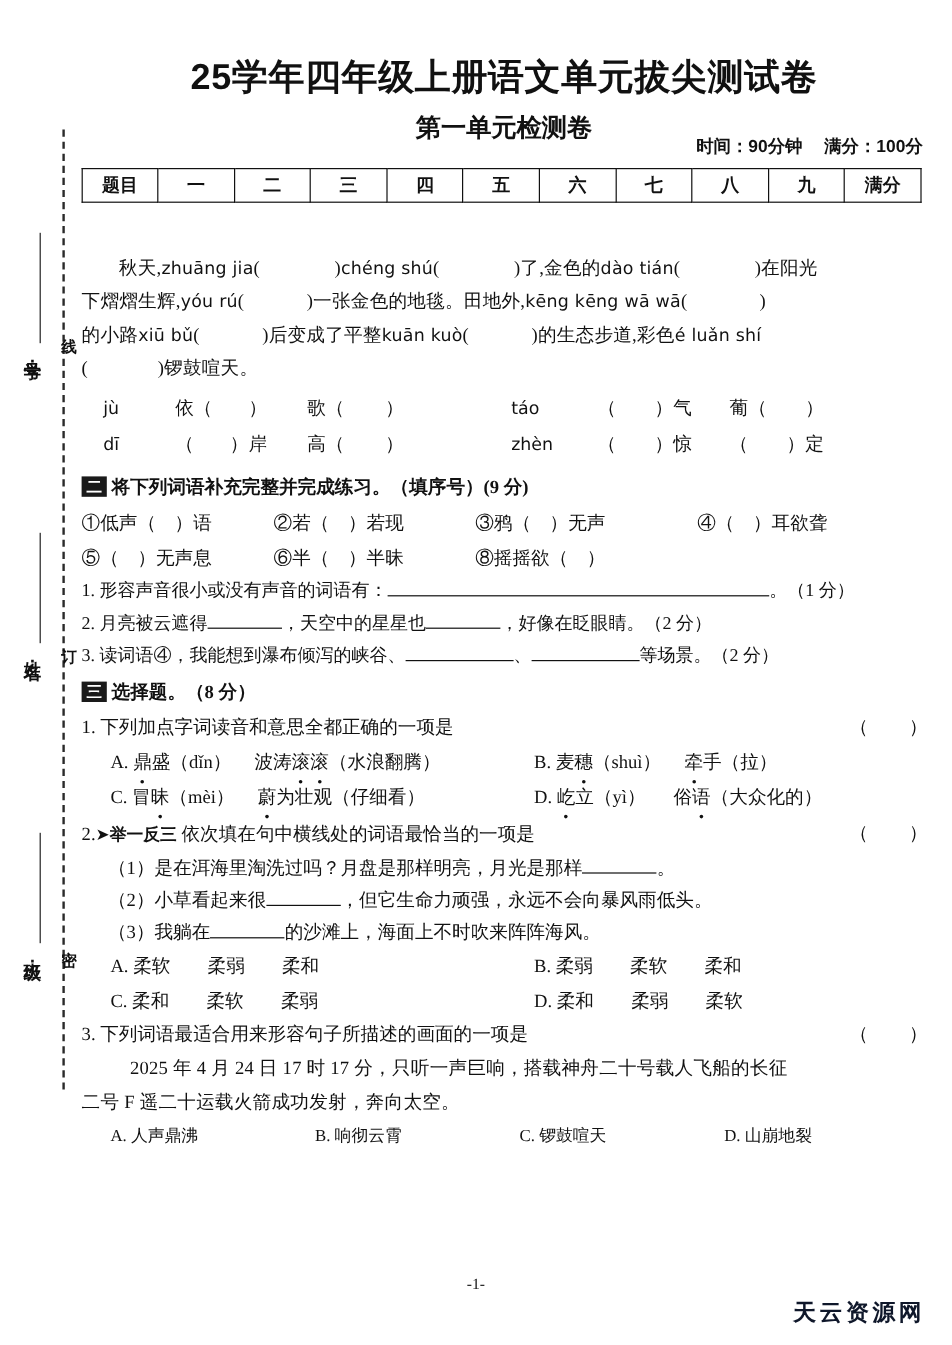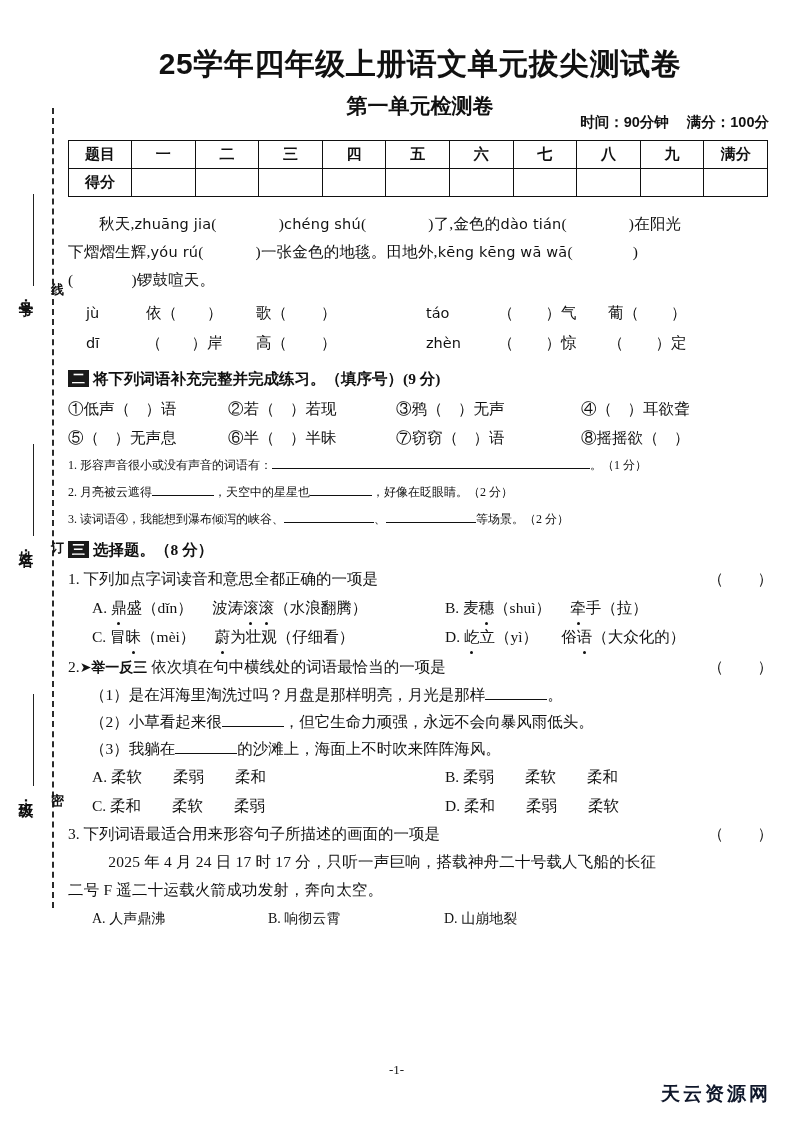--- a/index.html
+++ b/index.html
@@ -147,21 +147,21 @@
 
   .para {
     font-size: 15.5px;
     line-height: 28px;
     text-indent: 2em;
     margin: 0;
     text-align: justify;
     letter-spacing: 0.2px;
   }
   .line {
-    font-size: 12px;
+    font-size: 15px;
     line-height: 27px;
     margin: 0;
     white-space: nowrap;
   }
   .line-ind {
     font-size: 15.5px;
     line-height: 27px;
     margin: 0;
     padding-left: 22px;
     white-space: nowrap;
@@ -294,43 +294,31 @@
         <td>二</td>
         <td>三</td>
         <td>四</td>
         <td>五</td>
         <td>六</td>
         <td>七</td>
         <td>八</td>
         <td>九</td>
         <td>满分</td>
       </tr>
-      <tr>
-        <td class="hd">得分</td>
-        <td></td>
-        <td></td>
-        <td></td>
-        <td></td>
-        <td></td>
-        <td></td>
-        <td></td>
-        <td></td>
-        <td></td>
-        <td></td>
-      </tr>
     </tbody>
   </table>
 
   <div class="content">
 
 
     <div class="para"><span>秋天,</span><span class="py">zhuāng jia</span><span>(</span><span class="blank" style="width:62px"></span><span>)</span><span class="py">chéng shú</span><span>(</span><span class="blank" style="width:62px"></span><span>)了,金色的</span><span class="py">dào tián</span><span>(</span><span class="blank" style="width:62px"></span><span>)在阳光</span></div>
 
     <div class="para" style="text-indent:0"><span>下熠熠生辉,</span><span class="py">yóu rú</span><span>(</span><span class="blank" style="width:52px"></span><span>)一张金色的地毯。田地外,</span><span class="py">kēng kēng wā wā</span><span>(</span><span class="blank" style="width:60px"></span><span>)</span></div>
 
+    <div class="para" style="text-indent:0"><span>的小路</span><span class="py">xiū bǔ</span><span>(</span><span class="blank" style="width:52px"></span><span>)后变成了平整</span><span class="py">kuān kuò</span><span>(</span><span class="blank" style="width:52px"></span><span>)的生态步道,彩色</span><span class="py">é luǎn shí</span></div>
 
     <div class="para" style="text-indent:0"><span>(</span><span class="blank" style="width:58px"></span><span>)锣鼓喧天。</span></div>
 
     <div class="spacer4"></div>
 
     <div class="pygrid">
       <div class="pyc1 py">jù</div>
       <div class="pyc2"><span>依（</span><span class="blank" style="width:30px"></span><span>）</span></div>
       <div class="pyc3"><span>歌（</span><span class="blank" style="width:34px"></span><span>）</span></div>
       <div class="pyc4 py">táo</div>
@@ -355,21 +343,20 @@
 
     <div class="optrow" style="padding-left:0">
       <div style="width:160px">①低声（　）语</div>
       <div style="width:168px">②若（　）若现</div>
       <div style="width:185px">③鸦（　）无声</div>
       <div>④（　）耳欲聋</div>
     </div>
     <div class="optrow" style="padding-left:0">
       <div style="width:160px">⑤（　）无声息</div>
       <div style="width:168px">⑥半（　）半昧</div>
-      <div style="width:185px">⑦窃窃（　）语</div>
       <div>⑧摇摇欲（　）</div>
     </div>
 
     <div class="line"><span>1. 形容声音很小或没有声音的词语有：</span><span class="u-xl"></span><span>。（1 分）</span></div>
 
     <div class="line"><span>2. 月亮被云遮得</span><span class="u-s"></span><span>，天空中的星星也</span><span class="u-s"></span><span>，好像在眨眼睛。（2 分）</span></div>
 
     <div class="line"><span>3. 读词语④，我能想到瀑布倾泻的峡谷、</span><span class="u-m"></span><span>、</span><span class="u-m"></span><span>等场景。（2 分）</span></div>
 
     <div class="spacer4"></div>
@@ -410,20 +397,21 @@
 
     <div class="qrow">
       <span>3. 下列词语最适合用来形容句子所描述的画面的一项是</span>
       <span class="paren-right">（　　）</span>
     </div>
     <div class="para" style="text-indent:2.6em">2025 年 4 月 24 日 17 时 17 分，只听一声巨响，搭载神舟二十号载人飞船的长征</div>
     <div class="para" style="text-indent:0">二号 F 遥二十运载火箭成功发射，奔向太空。</div>
     <div class="opt4" style="padding-left:24px">
       <div><span>A.</span>&nbsp;<span>人声鼎沸</span></div>
       <div><span>B.</span>&nbsp;<span>响彻云霄</span></div>
+      <div><span>C.</span>&nbsp;<span>锣鼓喧天</span></div>
       <div><span>D.</span>&nbsp;<span>山崩地裂</span></div>
     </div>
 
   </div>
 
   <div class="page-no">-1-</div>
   <div class="watermark">天云资源网</div>
 
 </div>
 

